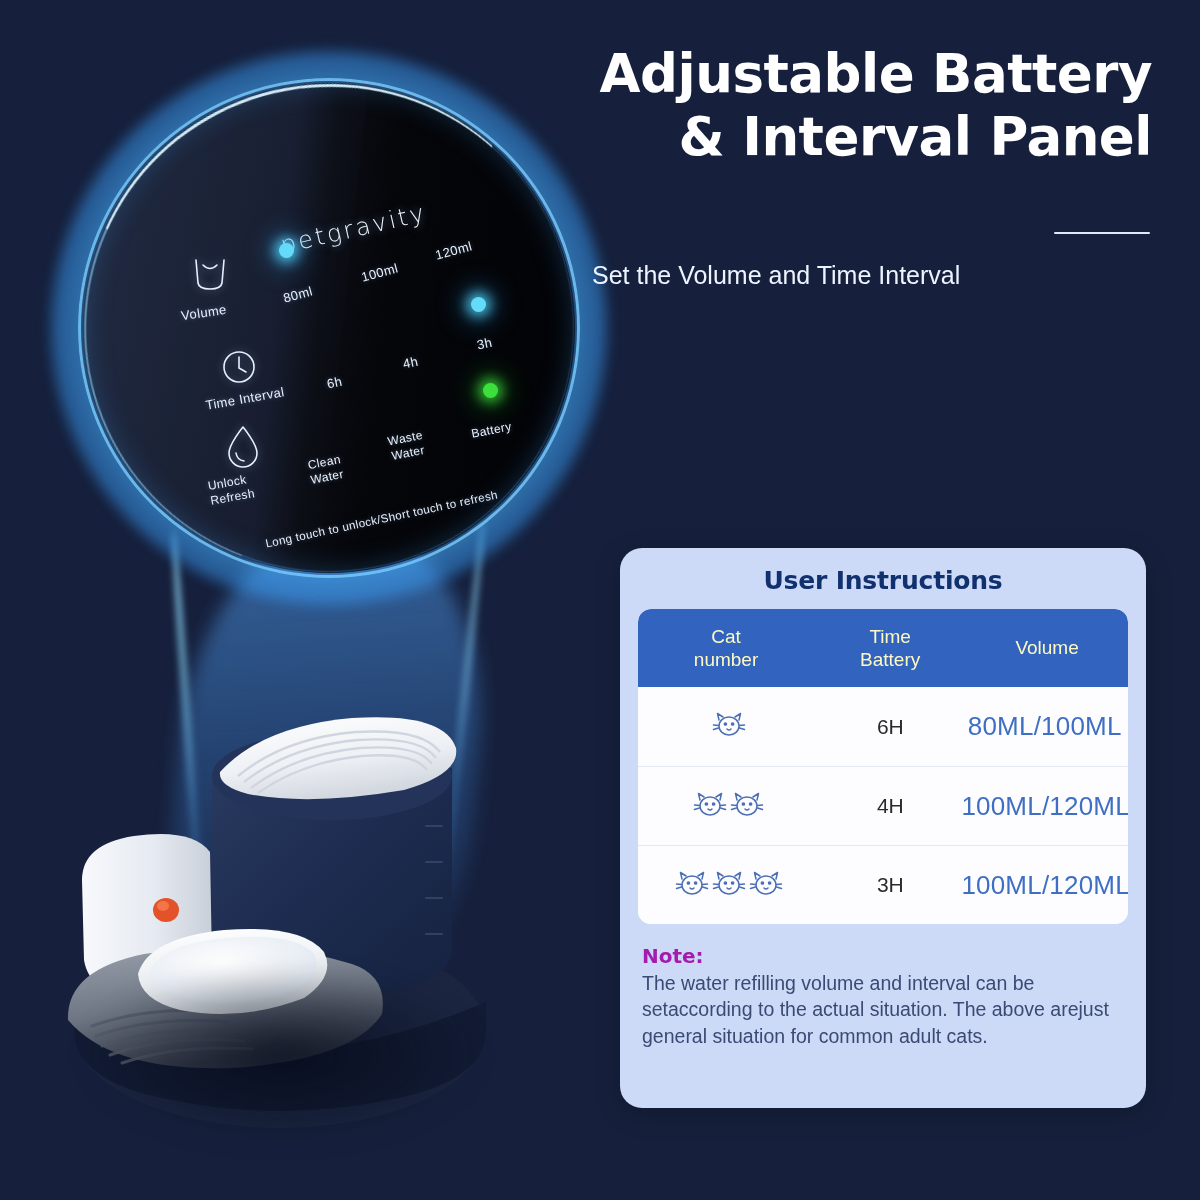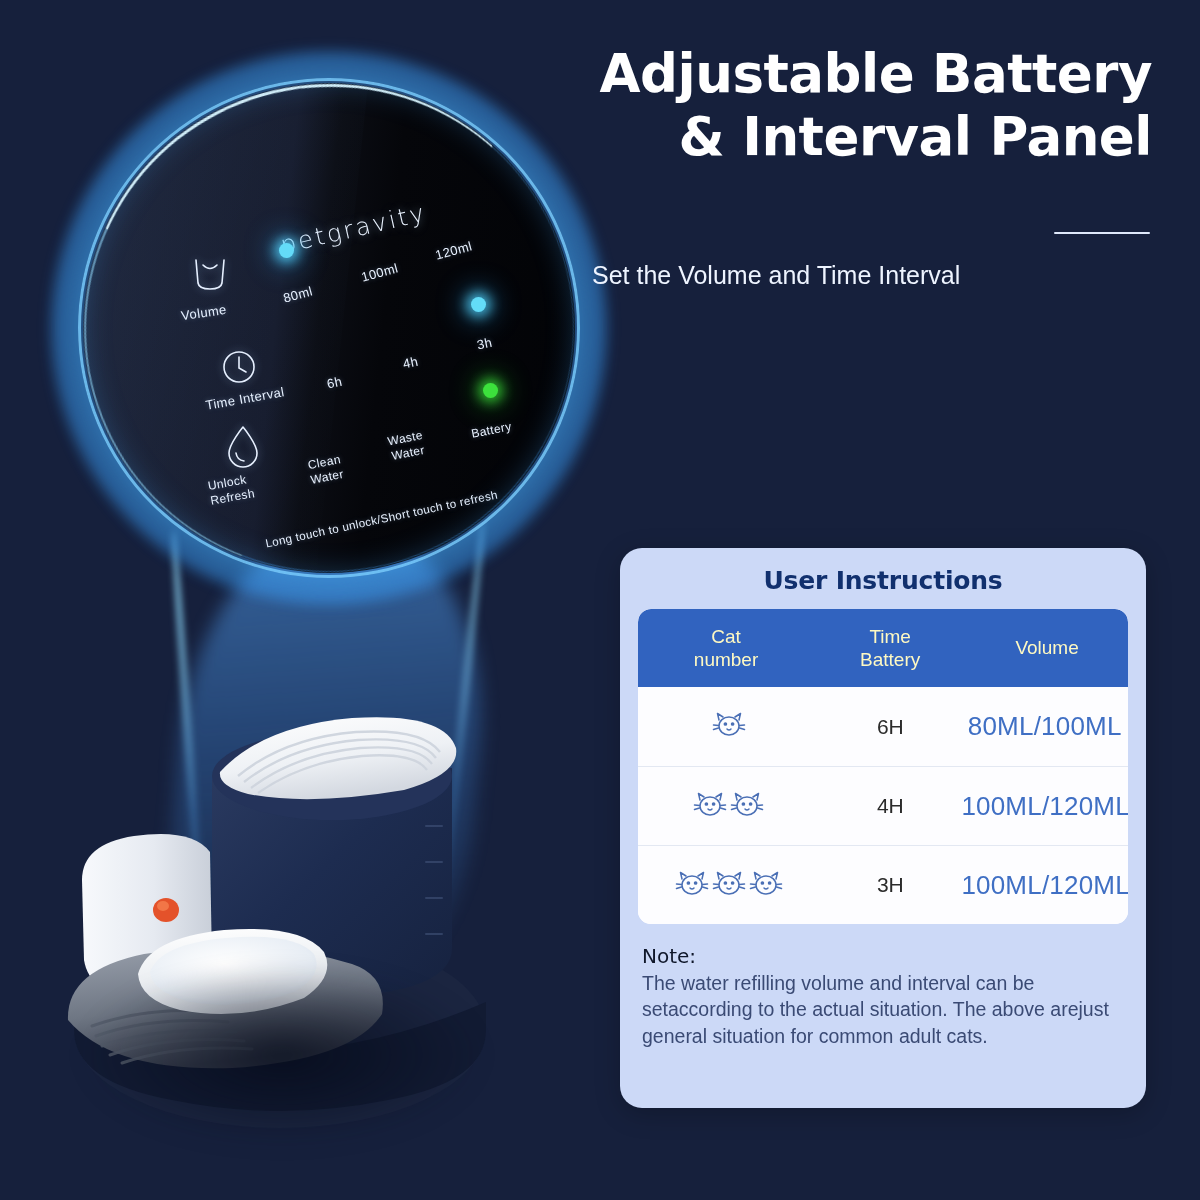--- a/index.html
+++ b/index.html
@@ -140,21 +140,21 @@
   .th-vol  { width:34%; }
   .trow { display:flex; align-items:center; height:79px; background:#fdfdff; }
   .trow + .trow { border-top:1px solid #e3e8f2; }
   .c-cat  { width:37%; display:flex; justify-content:center; align-items:center; gap:3px; }
   .c-time { width:29%; text-align:center; font-size:21px; color:#2b2b2b; }
   .c-vol  { width:34%; text-align:center; font-size:26px; color:#3f6fc4; letter-spacing:.2px; }
   .cat-ico { display:block; }
 
   .note { padding:20px 22px 0 22px; }
   .note-label {
-    color:#0f172a; font-family:"DejaVu Sans", sans-serif; font-weight:400;
+    color:#a21caf; font-family:"DejaVu Sans", sans-serif; font-weight:700;
     font-size:20px; margin-bottom:2px;
   }
   .note-body { color:#3a4a74; font-size:19.5px; line-height:1.35; }
 </style>
 </head>
 <body>
 
 <div id="stage">
 
   <div class="beam">

